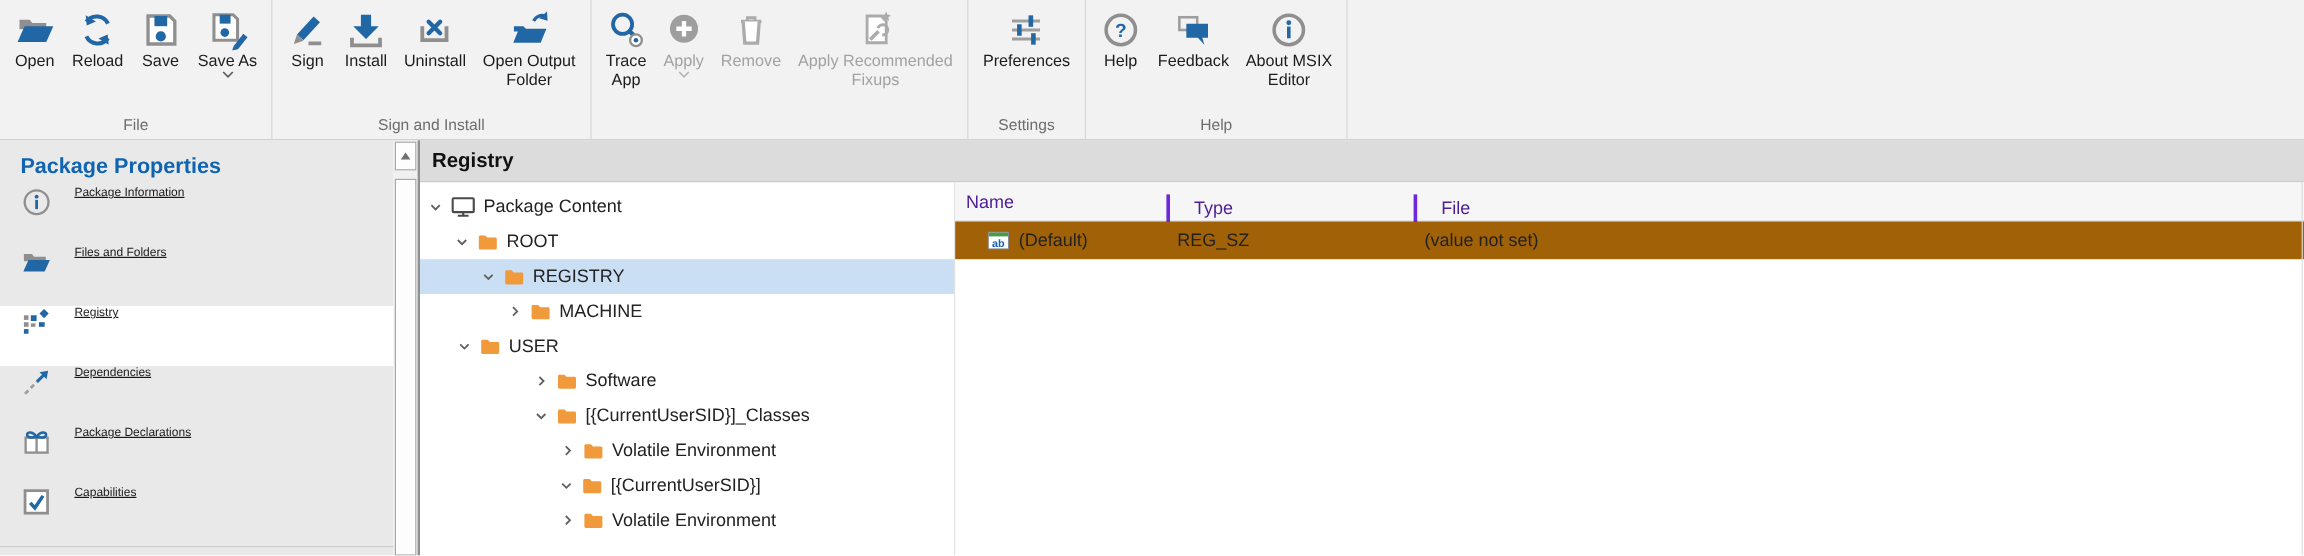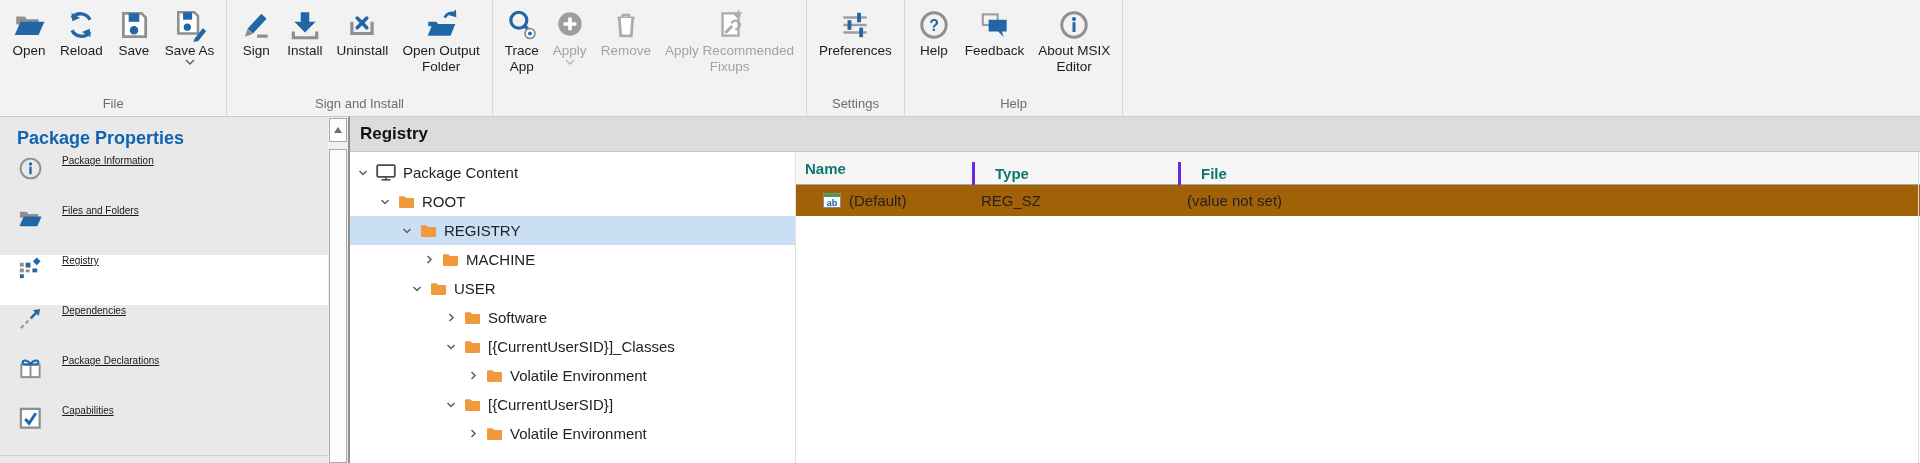--- a/index.html
+++ b/index.html
@@ -47,21 +47,21 @@
   
   .tree-pane { width:446px; flex-shrink:0; border-right:1px solid #e2e2e2; padding-top:6px; overflow:hidden; }
   .tree-row { height:29px; display:flex; align-items:center; font-size:15px; color:#222; cursor:default; }
   .tree-row.selected { background:#cbdff4; }
   .tree-chevron { width:14px; height:13px; margin-right:5px; display:flex; align-items:center; flex-shrink:0; }
   .tree-icon { margin-right:7px; display:flex; align-items:center; flex-shrink:0; }
 
   
   .table-pane { flex:1; display:flex; flex-direction:column; min-width:0; position:relative; }
   .table-header { height:33px; background:#f6f6f6; border-bottom:1px solid #a6a6a6; display:flex;
-                  align-items:center; color:#0f766e; font-size:15px;font-weight:bold; }
+                  align-items:center; color:#4c1d95; font-size:15px; }
   .th { display:flex; align-items:center; height:100%; }
   .th-name { width:176px; padding-left:9px; }
   .th-type { width:206px; }
   .th-data { flex:1; }
   .th-sep { height:24px; border-left:3px solid #6d28d9; padding-left:20px; margin-top:11px; align-self:center; }
   .table-row { height:31px; background:#a16207; display:flex; align-items:center; font-size:15px; color:#222; }
   .td { display:flex; align-items:center; height:100%; }
   .td-name { width:176px; padding-left:27px; gap:8px; }
   .td-type { width:206px; padding-left:9px; }
   .td-data { flex:1; padding-left:9px; }
@@ -416,21 +416,21 @@
                 <path d="M4.5 2 8 5.5 4.5 9" stroke="#5f5f5f" stroke-width="1.5" fill="none"></path>
               </svg>
             </div>
             <div class="tree-icon">
               <svg width="17" height="14" viewBox="0 0 17 14">
                 <path d="M1 2.4c0-.7.5-1.2 1.2-1.2h4.3L8 3h6.8c.7 0 1.2.5 1.2 1.2v7.6c0 .7-.5 1.2-1.2 1.2H2.2C1.5 13 1 12.5 1 11.8Z" fill="#f09a3c"></path>
               </svg>
             </div>
             <div>MACHINE</div>
           </div>
-          <div class="tree-row" style="padding-left: 61px;">
+          <div class="tree-row" style="padding-left: 31px;">
             <div class="tree-chevron">
               <svg width="12" height="12" viewBox="0 0 12 12">
                 <path d="M2.5 4 6 7.5 9.5 4" stroke="#5f5f5f" stroke-width="1.5" fill="none"></path>
               </svg>
             </div>
             <div class="tree-icon">
               <svg width="17" height="14" viewBox="0 0 17 14">
                 <path d="M1 2.4c0-.7.5-1.2 1.2-1.2h4.3L8 3h6.8c.7 0 1.2.5 1.2 1.2v7.6c0 .7-.5 1.2-1.2 1.2H2.2C1.5 13 1 12.5 1 11.8Z" fill="#f09a3c"></path>
               </svg>
             </div>
@@ -468,21 +468,21 @@
                 <path d="M4.5 2 8 5.5 4.5 9" stroke="#5f5f5f" stroke-width="1.5" fill="none"></path>
               </svg>
             </div>
             <div class="tree-icon">
               <svg width="17" height="14" viewBox="0 0 17 14">
                 <path d="M1 2.4c0-.7.5-1.2 1.2-1.2h4.3L8 3h6.8c.7 0 1.2.5 1.2 1.2v7.6c0 .7-.5 1.2-1.2 1.2H2.2C1.5 13 1 12.5 1 11.8Z" fill="#f09a3c"></path>
               </svg>
             </div>
             <div>Volatile Environment</div>
           </div>
-          <div class="tree-row" style="padding-left: 95px;">
+          <div class="tree-row" style="padding-left: 95px; margin-left: 21px;">
             <div class="tree-chevron">
               <svg width="12" height="12" viewBox="0 0 12 12">
                 <path d="M2.5 4 6 7.5 9.5 4" stroke="#5f5f5f" stroke-width="1.5" fill="none"></path>
               </svg>
             </div>
             <div class="tree-icon">
               <svg width="17" height="14" viewBox="0 0 17 14">
                 <path d="M1 2.4c0-.7.5-1.2 1.2-1.2h4.3L8 3h6.8c.7 0 1.2.5 1.2 1.2v7.6c0 .7-.5 1.2-1.2 1.2H2.2C1.5 13 1 12.5 1 11.8Z" fill="#f09a3c"></path>
               </svg>
             </div>

